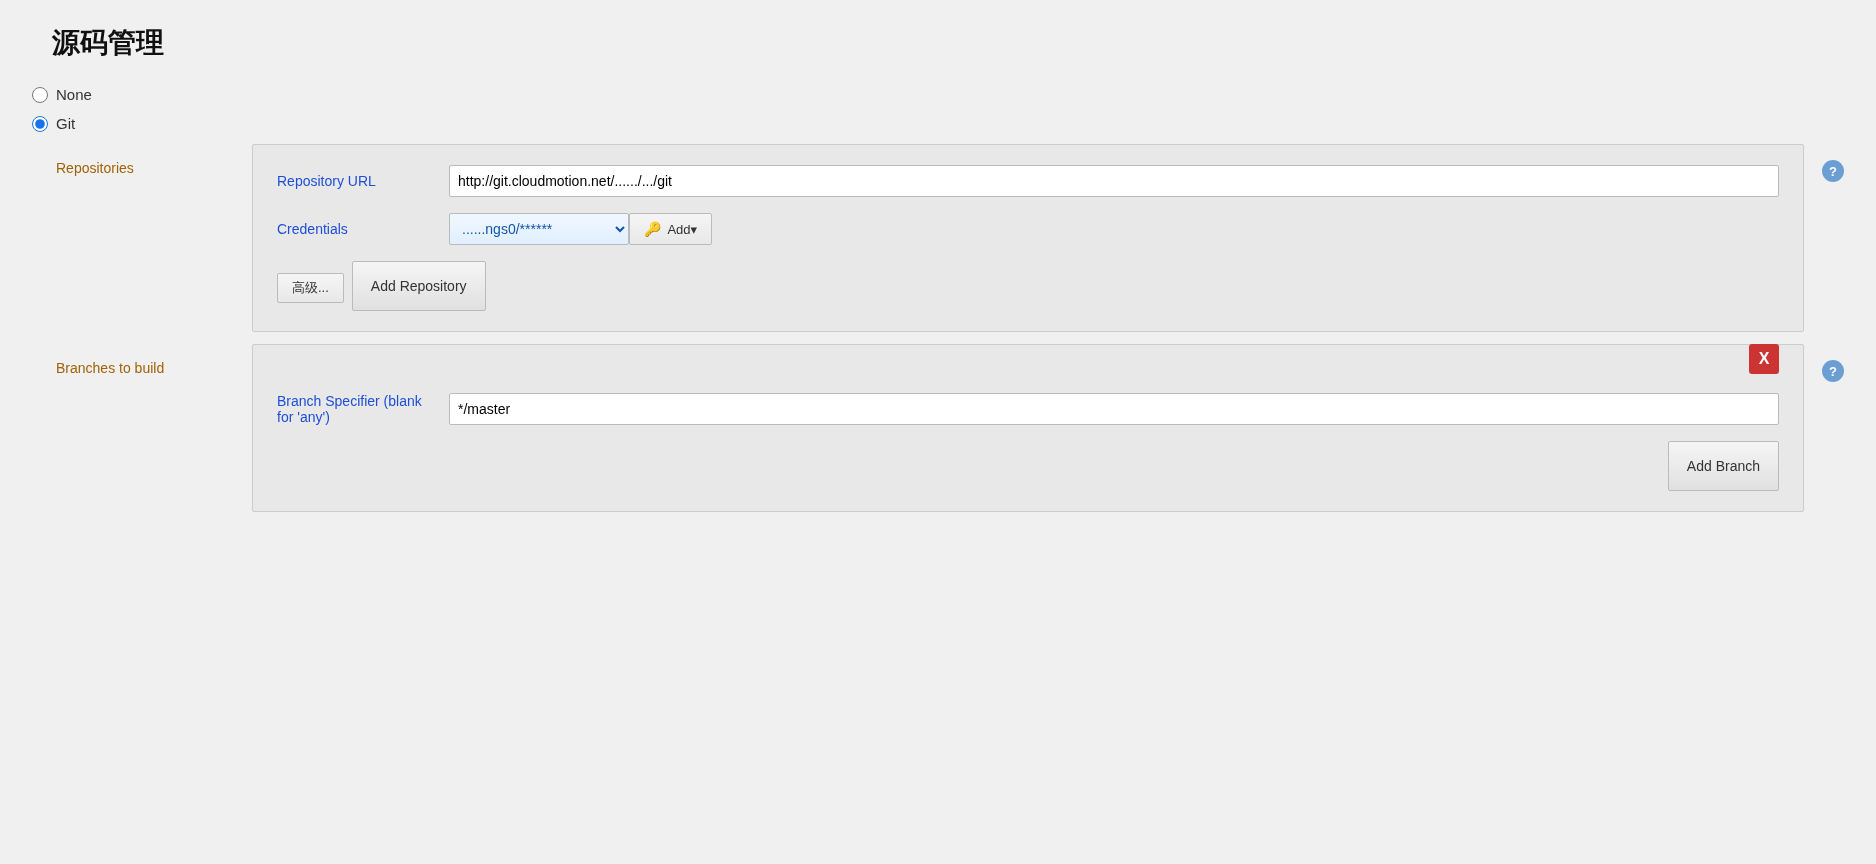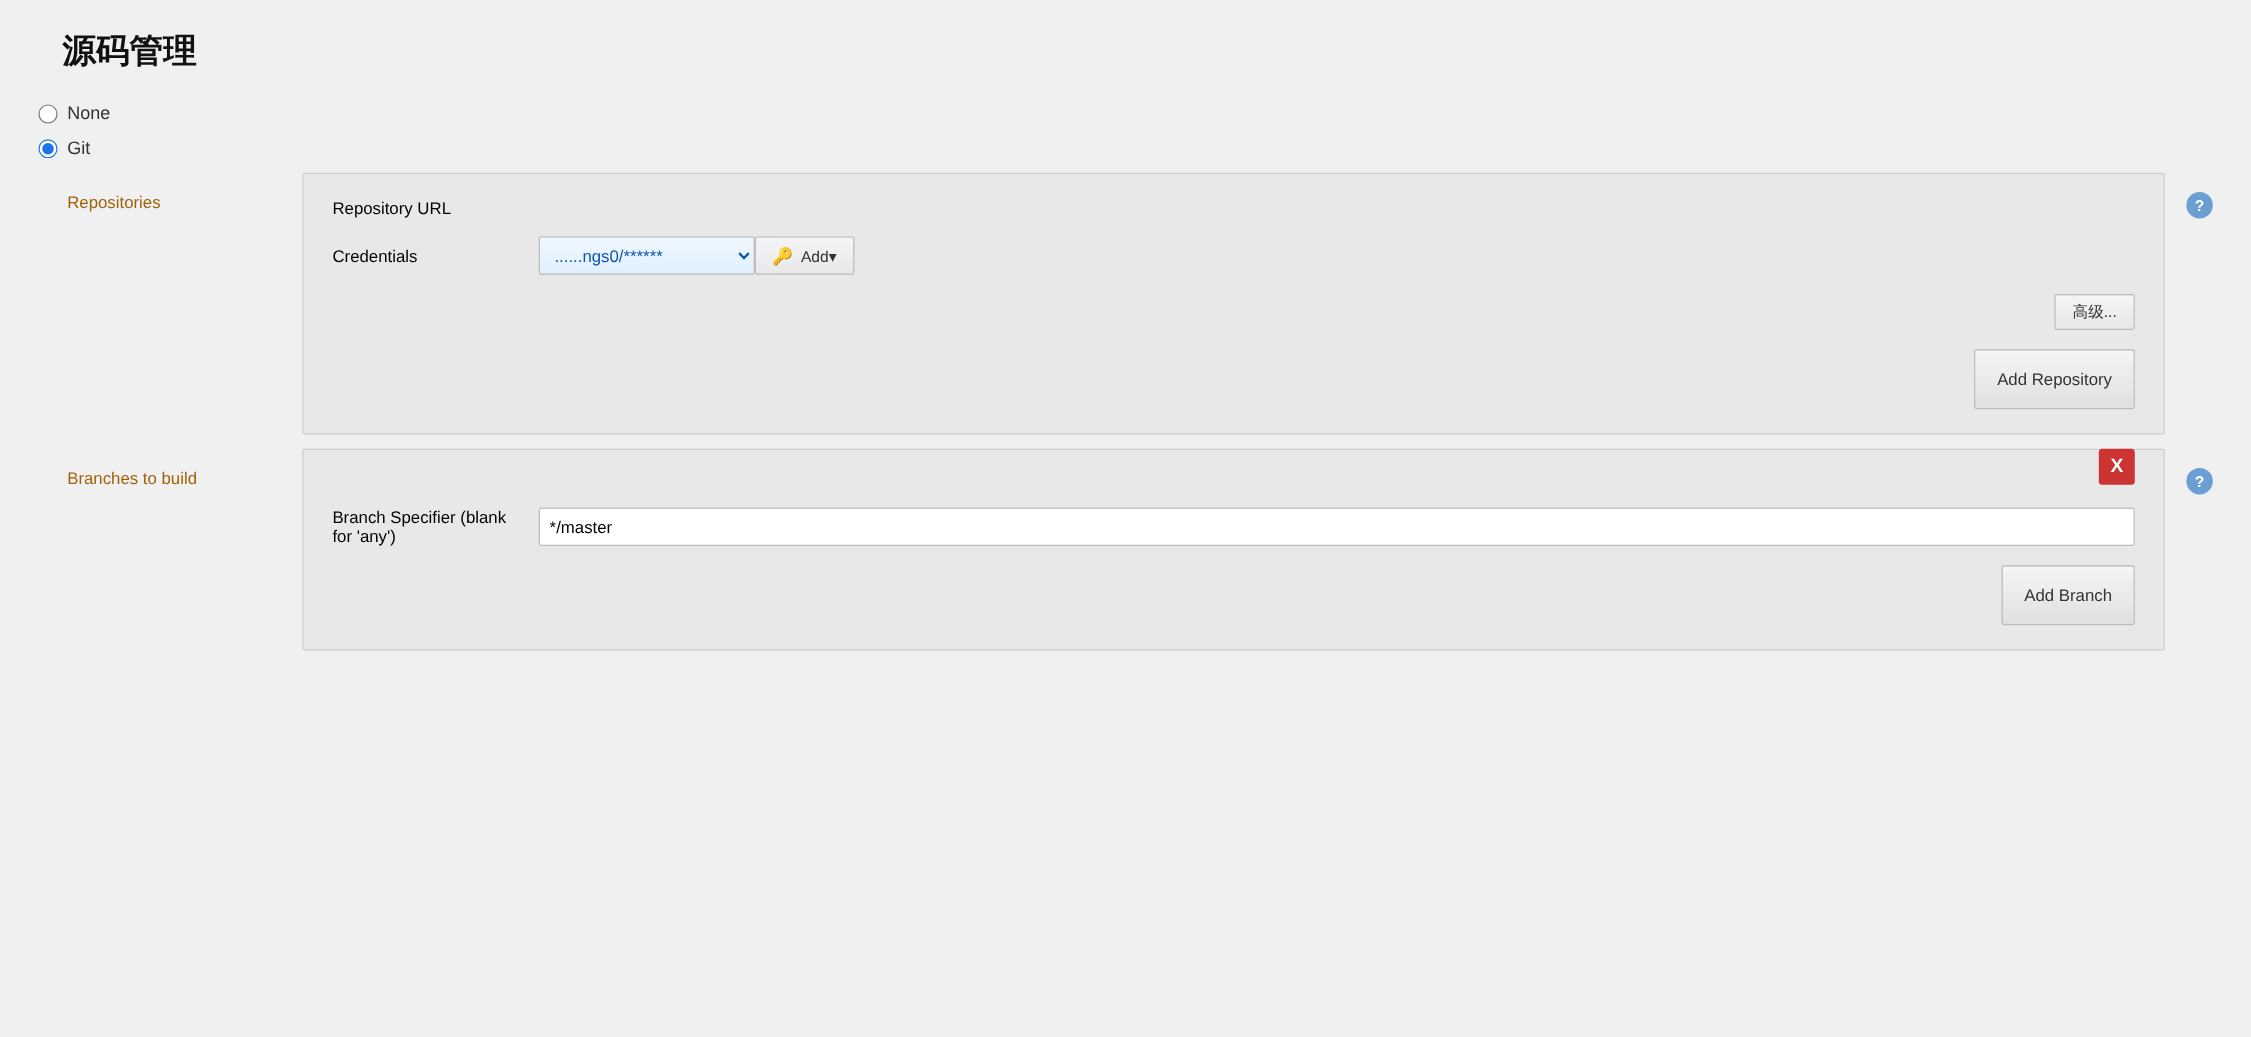--- a/index.html
+++ b/index.html
@@ -101,21 +101,21 @@
       display: flex;
       align-items: center;
       margin-bottom: 16px;
       gap: 12px;
     }
 
     .form-row-label {
       width: 160px;
       min-width: 160px;
       font-size: 14px;
-      color: #000000;
+      color: #1d4ed8;
     }
 
     .form-input {
       flex: 1;
       height: 32px;
       border: 1px solid #bbb;
       background: white;
       padding: 4px 8px;
       font-size: 14px;
       border-radius: 2px;
@@ -184,21 +184,21 @@
       background: linear-gradient(to bottom, #f5f5f5, #e0e0e0);
       border: 1px solid #bbb;
       border-radius: 2px;
       cursor: pointer;
       font-size: 14px;
       color: #333;
     }
 
     .top-right-buttons {
       display: flex;
-      flex-direction: column;
+      flex-direction: row;
       align-items: flex-end;
       gap: 8px;
       margin-top: 12px;
     }
 
     .delete-btn {
       width: 30px;
       height: 30px;
       background: #cc3333;
       border: none;
@@ -232,20 +232,21 @@
       <span class="radio-label">Git</span>
     </div>
   </div>
 
   <div class="section-container">
     <div class="section-label">Repositories</div>
     <div class="section-panel">
 
       <div class="form-row">
         <div class="form-row-label">Repository URL</div>
+        <input type="text" class="form-input" value="http://git.cloudmotion.net/....../.../git" style="">
       </div>
 
       <div class="form-row">
         <div class="form-row-label">Credentials</div>
         <div class="credentials-row">
           <select class="credentials-select">
             <option>......ngs0/******</option>
           </select>
           <button class="add-credentials-btn">
             <span class="key-icon">🔑</span>

